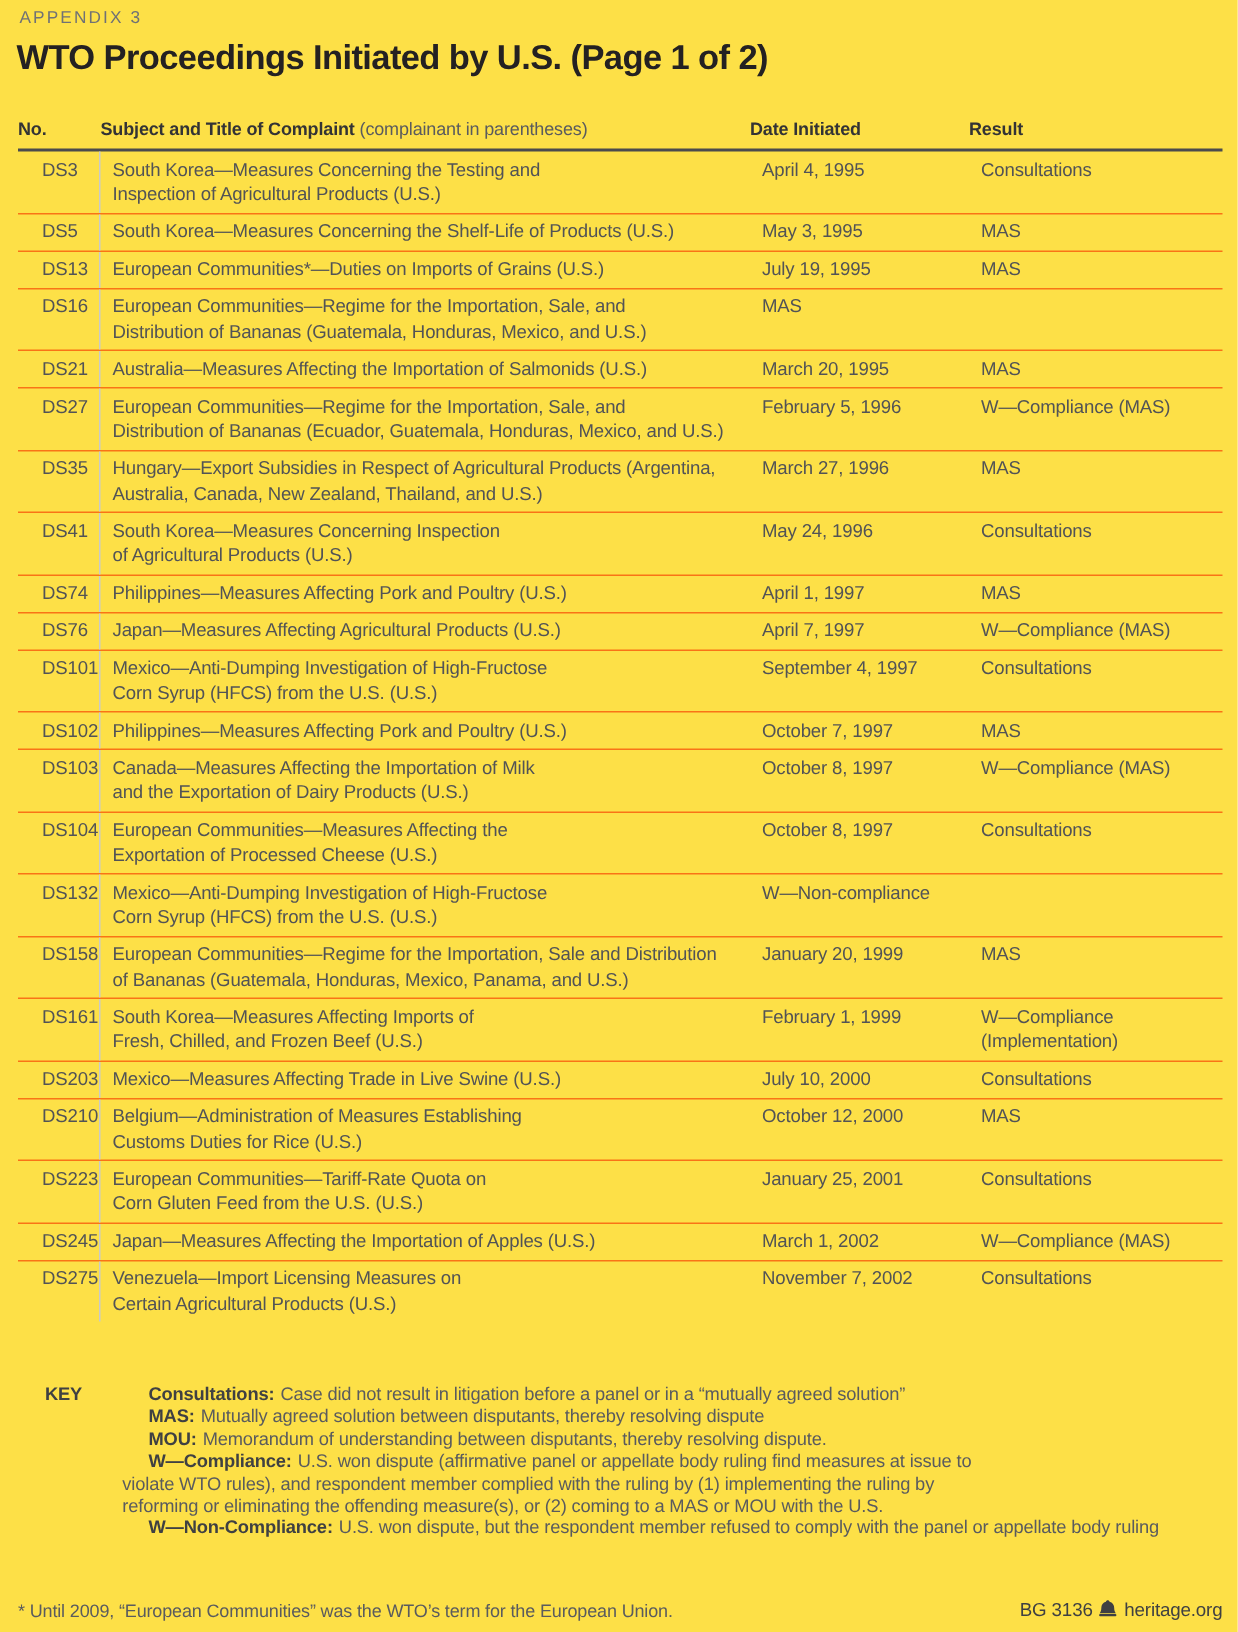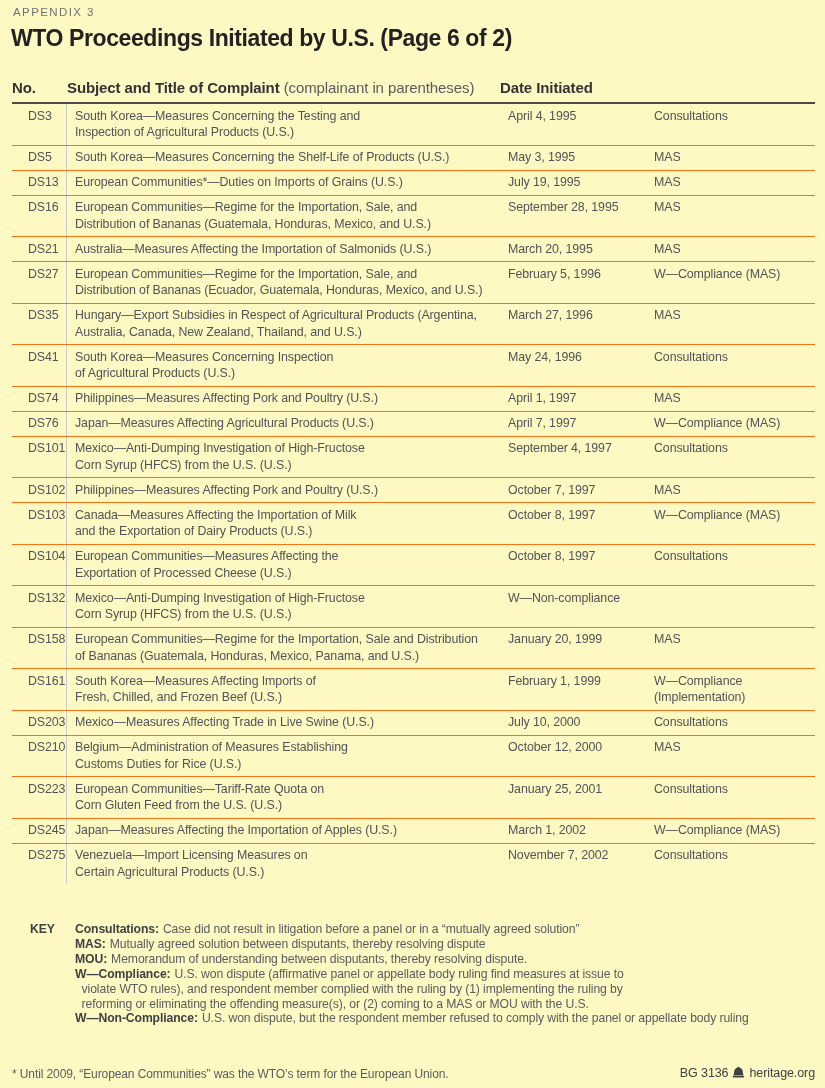--- a/index.html
+++ b/index.html
@@ -5,39 +5,39 @@
   * { margin:0; padding:0; box-sizing:border-box; }
   html,body { background:#ffffff; }
   body {
     font-family:"Liberation Sans","DejaVu Sans",sans-serif;
     color:#525356;
     width:825px; height:1088px;
     position:relative;
     overflow:hidden;
     letter-spacing:-0.1px;
   }
-  .page { position:absolute; inset:0; background:#fef9c3; }
+  .page { position:absolute; inset:0; background:#fde047; }
 
   
   .appendix {
     position:absolute; top:6px; left:13px;
     font-size:11.5px; letter-spacing:1.4px; color:#707175;
   }
   .title {
     position:absolute; top:25px; left:11px;
     font-size:23px; font-weight:bold; color:#242122; letter-spacing:-0.4px;
   }
 
   
   .table { position:absolute; left:12px; top:76px; width:803px; }
   .thead {
     display:grid; grid-template-columns:55px 433px 146px 1fr;
     border-bottom:2.5px solid #4b4b4d;
   }
-  .thead .cell { padding:3px 0 6px 0; font-size:15px; }
+  .thead .cell { padding:3px 0 6px 0; font-size:12px; }
   .h-label { font-weight:bold; color:#333335; }
   .h-note  { font-weight:normal; color:#5a5b5e; }
   .tbody {}
   .trow {
     display:grid; grid-template-columns:55px 433px 146px 1fr;
   }
   .trow:not(:last-child) { border-bottom:1px solid #f97316; }
   .cell { padding-top:3.5px; padding-bottom:4px; }
   .c-no   { padding-left:16px; border-right:1px solid #c8c9cb; }
   .thead .c-no { border-right:none; }
@@ -50,48 +50,49 @@
   }
 
   
   .key {
     position:absolute; left:12px; top:922px; width:795px;
     display:grid; grid-template-columns:63px 1fr;
     font-size:12.2px; line-height:14.9px;
   }
   .key-label { padding-left:18px; font-weight:bold; color:#3f4042; }
   .key-entries {}
-  .key-line b { color:#3f4042; margin-right:4px; }
+  .key-line b { color:#3f4042; margin-right:4px;margin-left:24px; }
   .key-desc { color:#5a5b5e; white-space:pre-wrap; }
 
   
   .footnote {
     position:absolute; left:12px; top:1067px;
     font-size:12px; color:#5a5b5e;
   }
   .brand {
     position:absolute; right:10px; top:1066px;
     font-size:12.5px; color:#3f4042;
     display:flex; align-items:flex-start; gap:4px;
   }
   .bell { display:inline-block; width:13px; height:13px; }
 </style>
 </head>
 <body>
 
 <div class="page">
 
   <div class="appendix">APPENDIX 3</div>
-  <div class="title">WTO Proceedings Initiated by U.S. (Page 6 of 2)</div>
+  <div class="title">WTO Proceedings Initiated by U.S. (Page 1 of 2)</div>
 
   <div class="table">
     <div class="thead">
       <div class="cell c-no h-label">No.</div>
       <div class="cell c-subj"><span class="h-label">Subject and Title of Complaint</span><span class="h-note"> (complainant in parentheses)</span></div>
       <div class="cell c-date h-label">Date Initiated</div>
+      <div class="cell c-res h-label">Result</div>
     </div>
     <div class="tbody">
         <div class="trow">
           <div class="cell c-no">DS3</div>
           <div class="cell c-subj">South Korea—Measures Concerning the Testing and
 Inspection of Agricultural Products (U.S.)</div>
           <div class="cell c-date">April 4, 1995</div>
           <div class="cell c-res">Consultations</div>
         </div>
         <div class="trow">
@@ -103,21 +104,20 @@
         <div class="trow">
           <div class="cell c-no">DS13</div>
           <div class="cell c-subj">European Communities*—Duties on Imports of Grains (U.S.)</div>
           <div class="cell c-date">July 19, 1995</div>
           <div class="cell c-res">MAS</div>
         </div>
         <div class="trow">
           <div class="cell c-no">DS16</div>
           <div class="cell c-subj">European Communities—Regime for the Importation, Sale, and
 Distribution of Bananas (Guatemala, Honduras, Mexico, and U.S.)</div>
-          <div class="cell c-date">September 28, 1995</div>
           <div class="cell c-res">MAS</div>
         </div>
         <div class="trow">
           <div class="cell c-no">DS21</div>
           <div class="cell c-subj">Australia—Measures Affecting the Importation of Salmonids (U.S.)</div>
           <div class="cell c-date">March 20, 1995</div>
           <div class="cell c-res">MAS</div>
         </div>
         <div class="trow">
           <div class="cell c-no">DS27</div>

